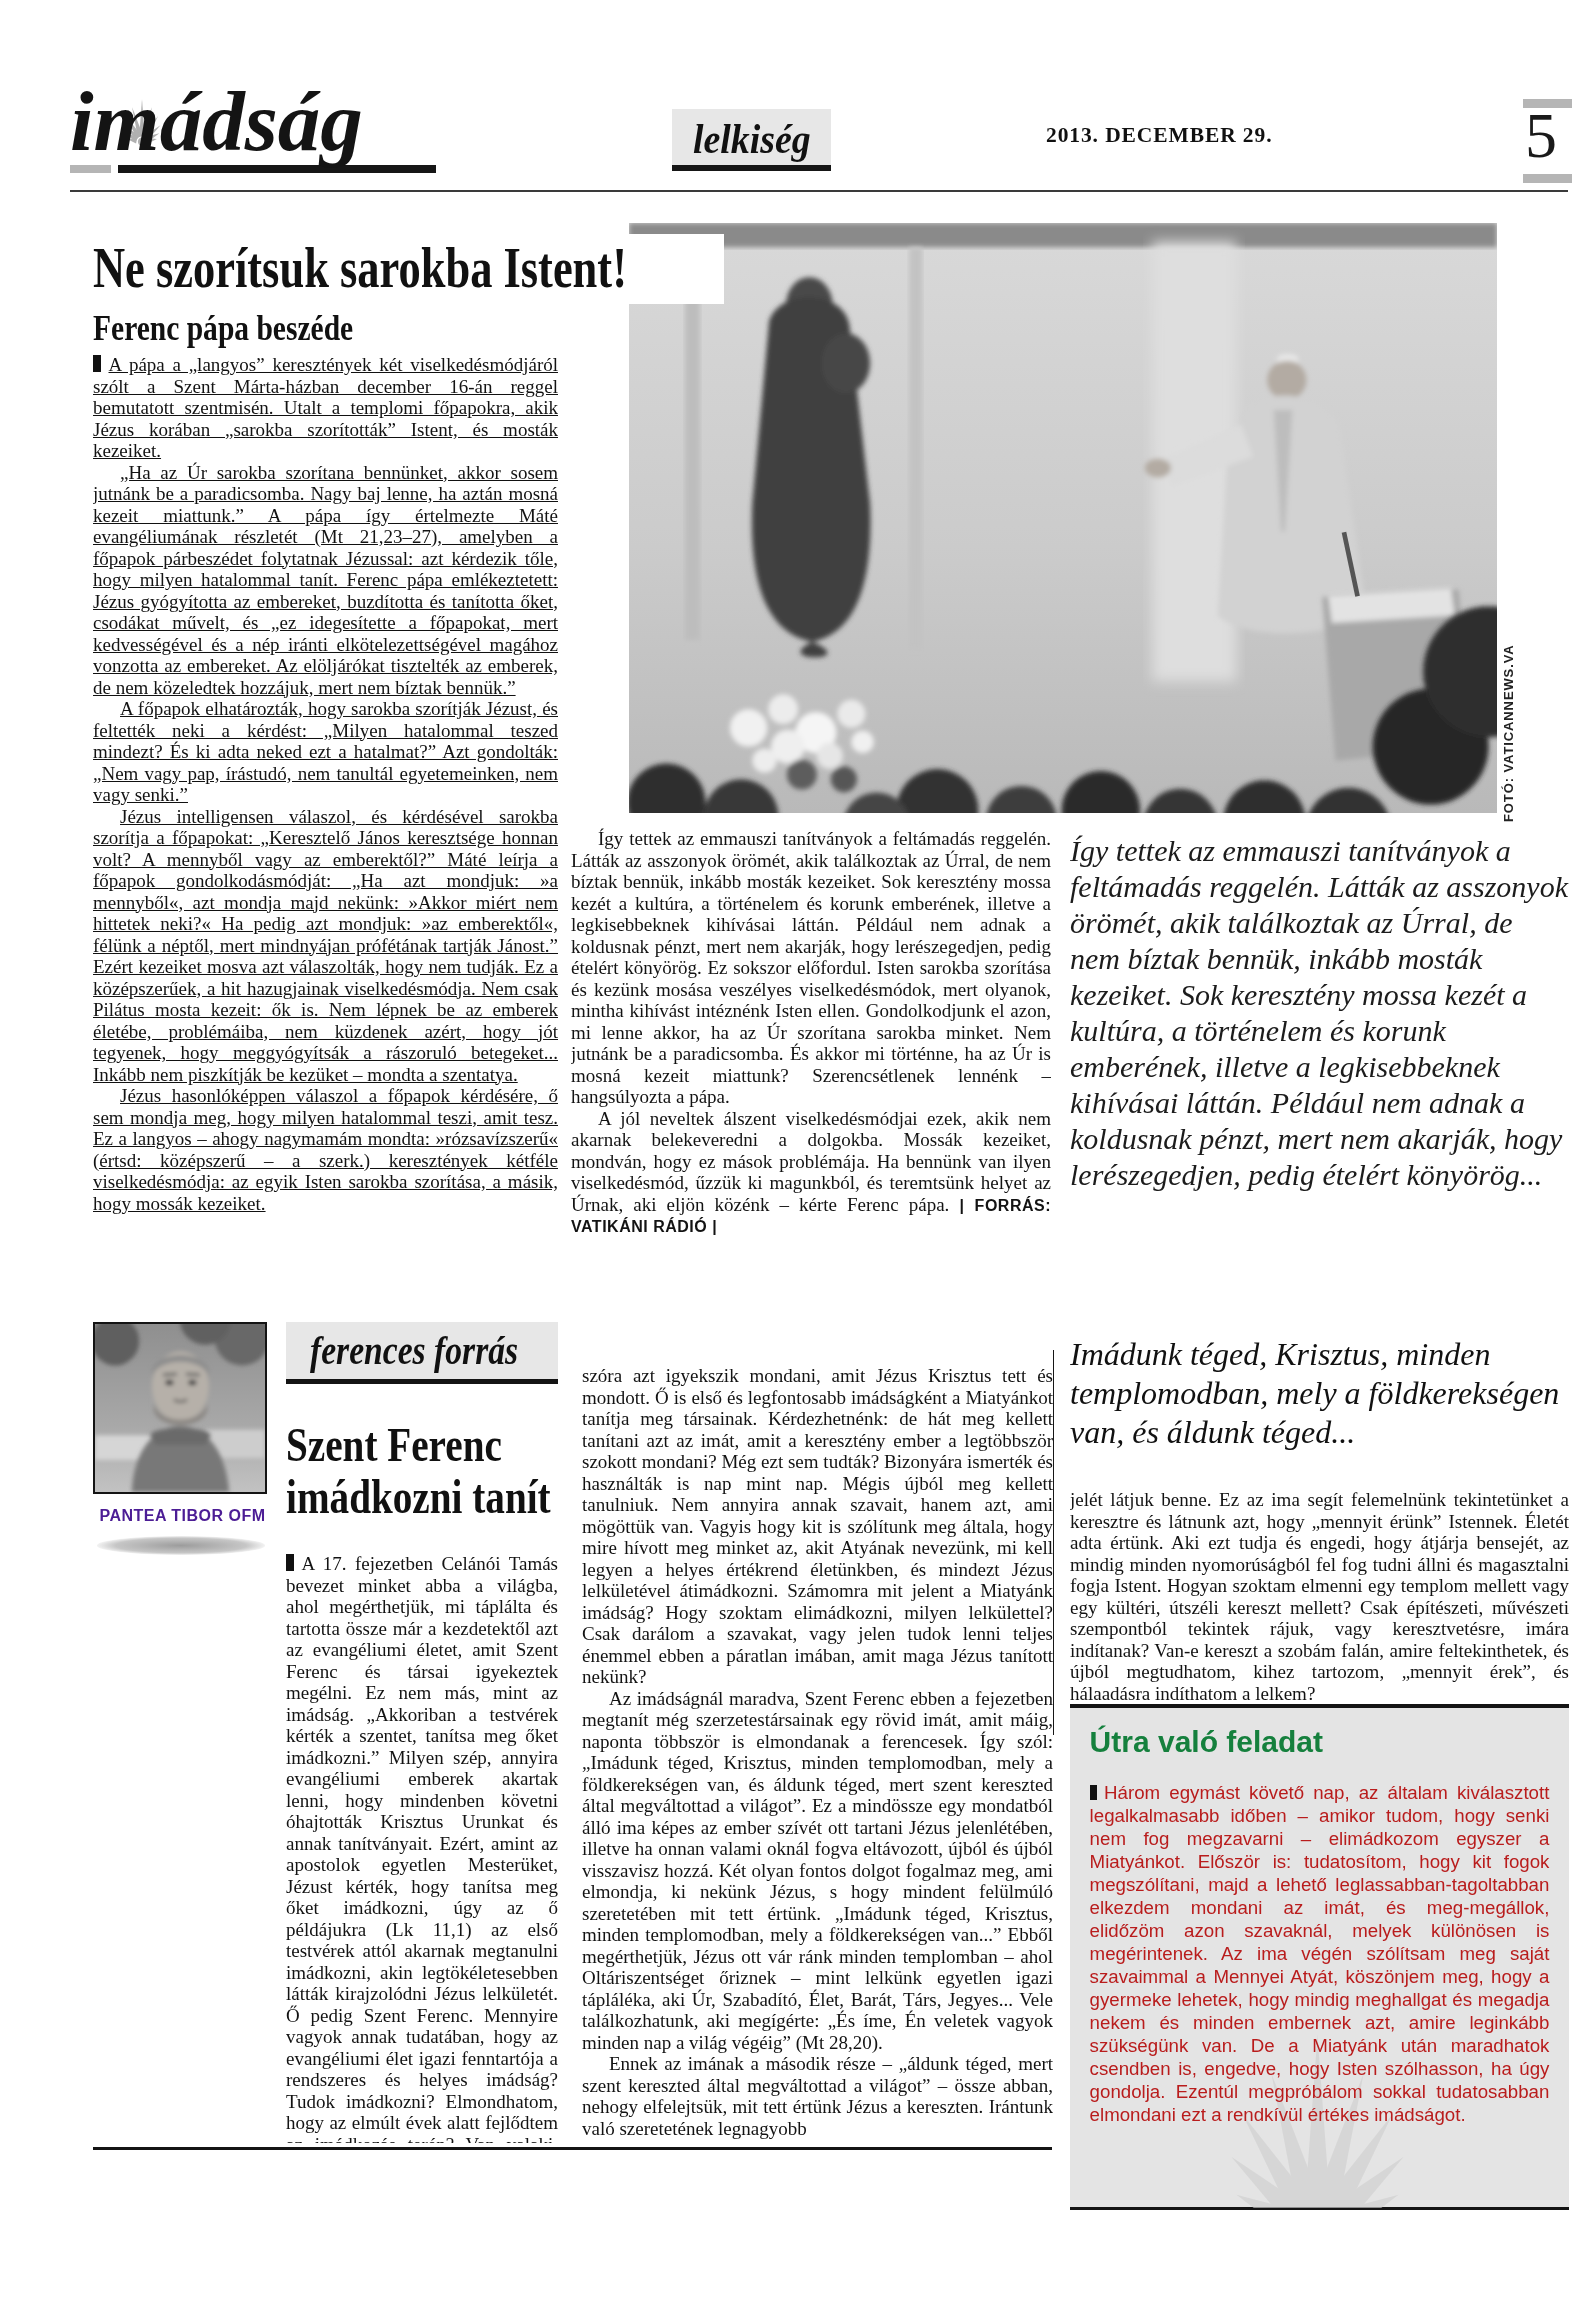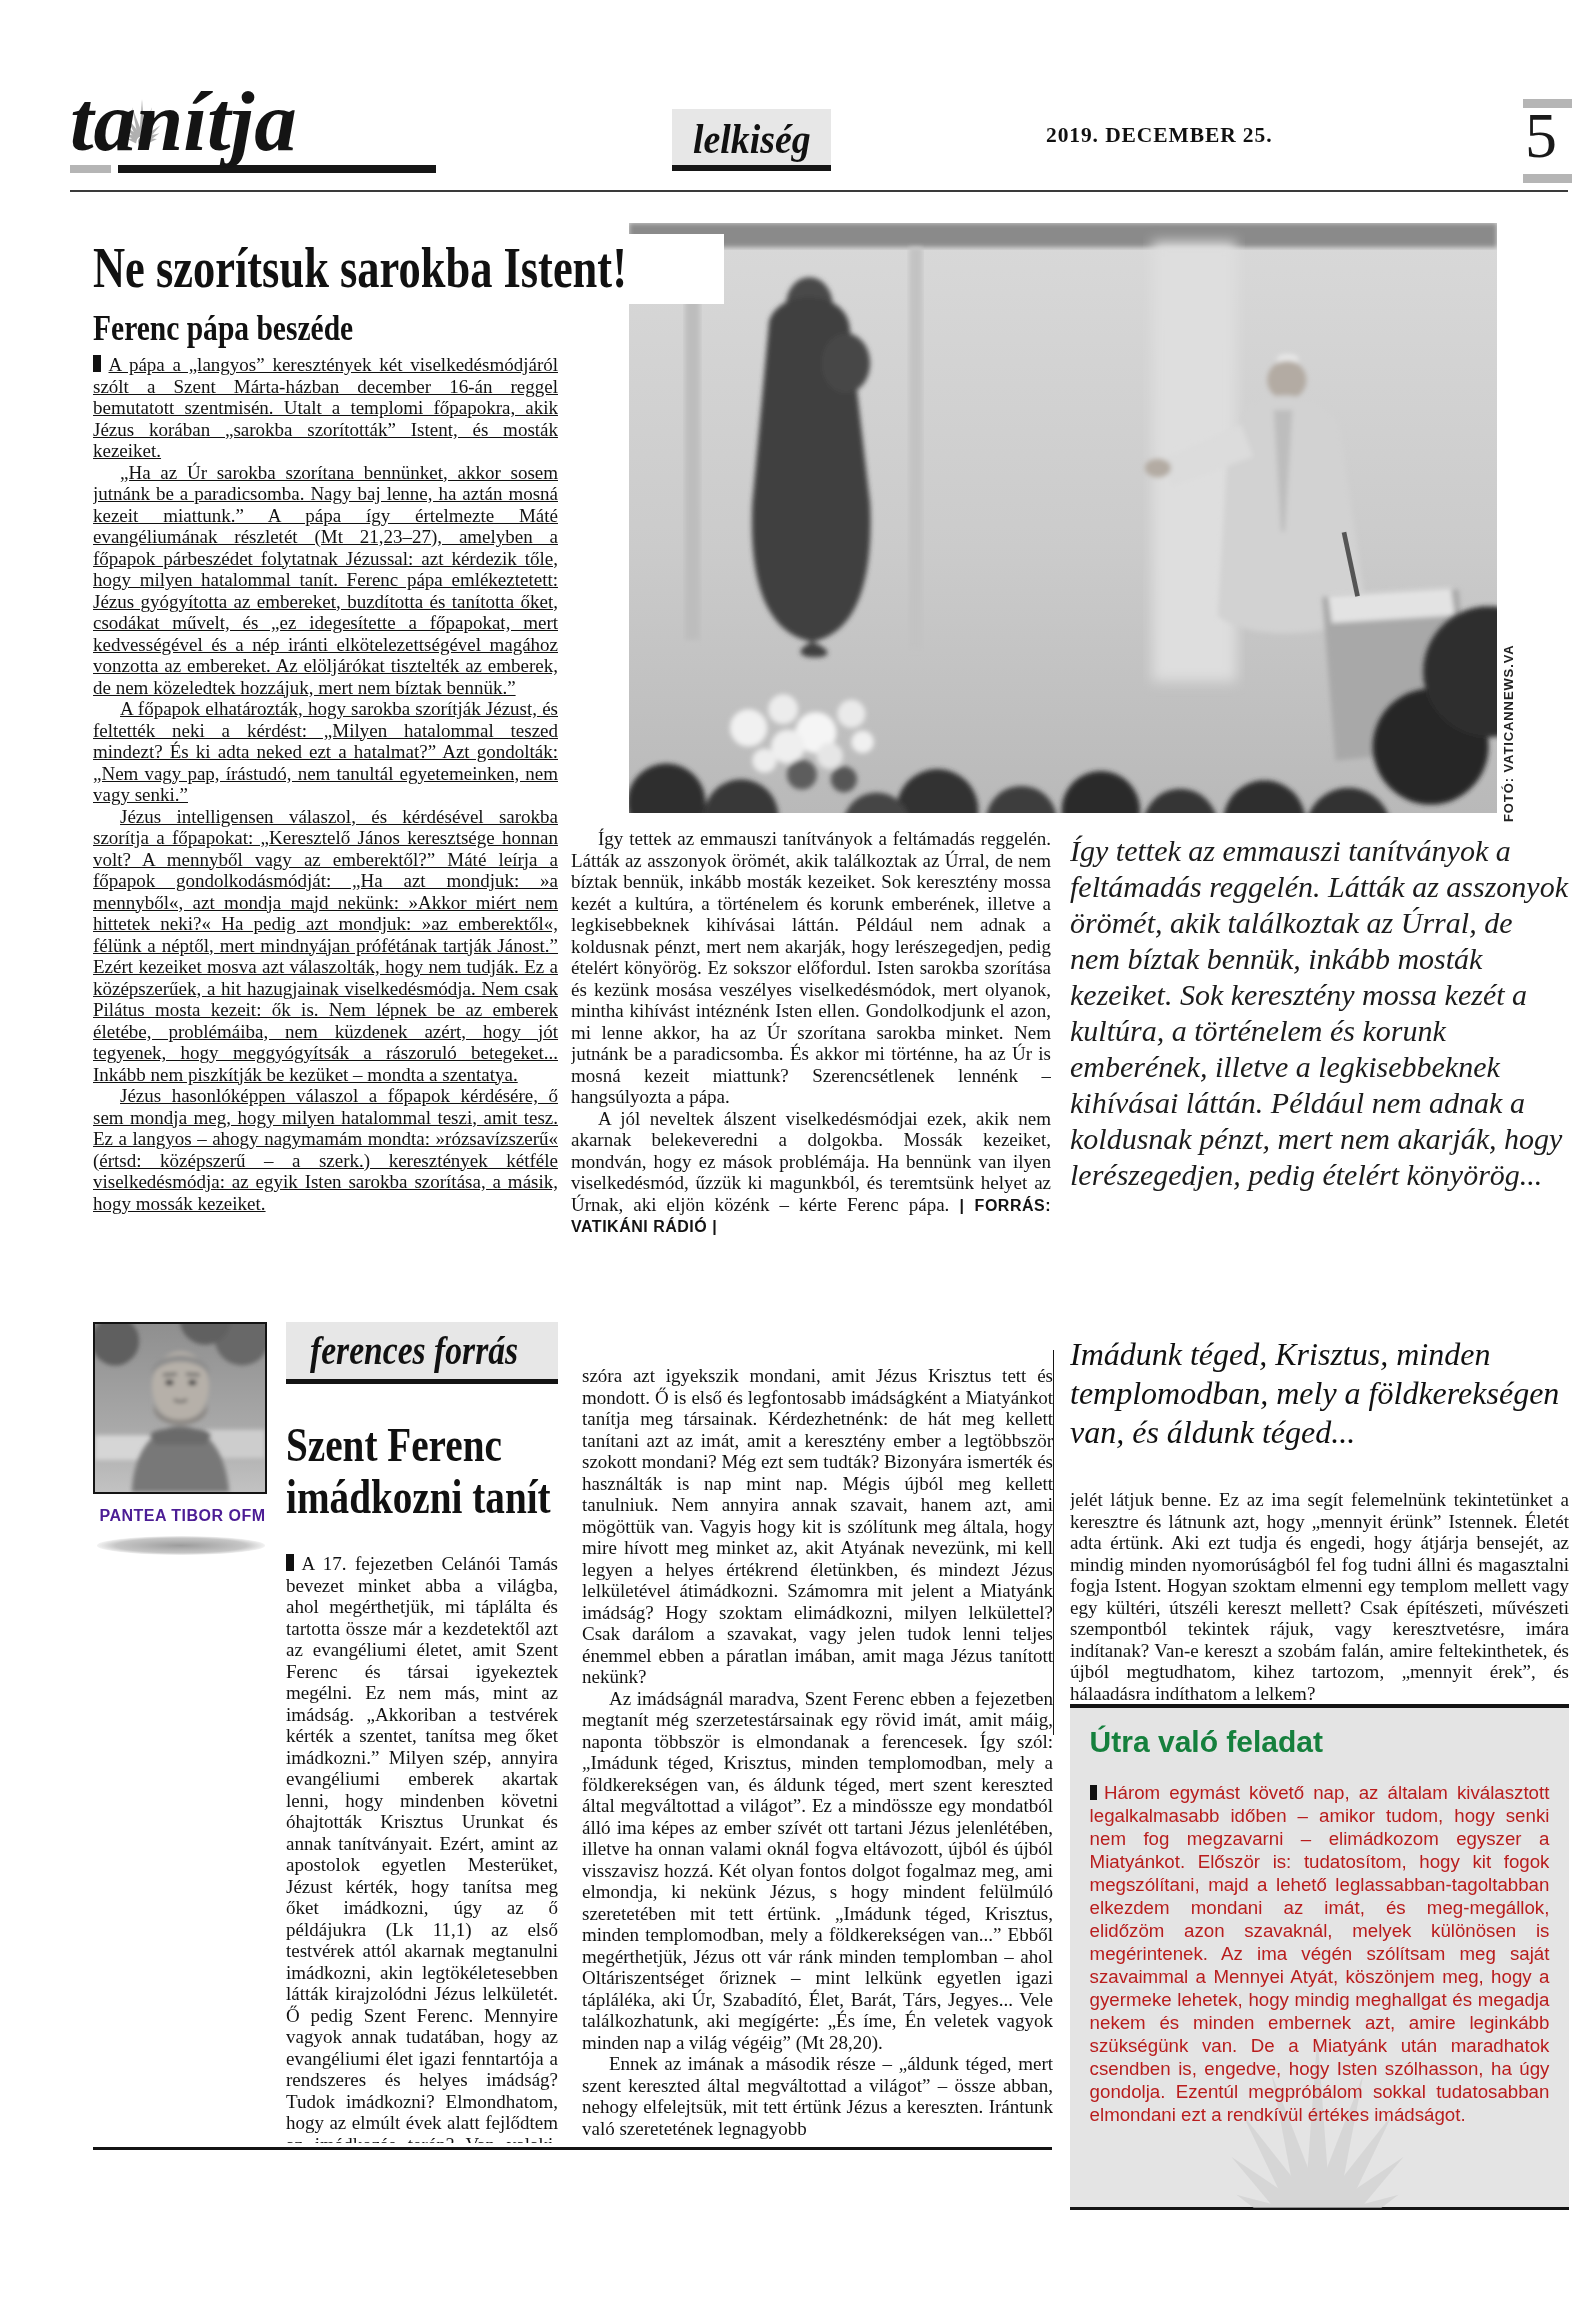--- a/index.html
+++ b/index.html
@@ -89,29 +89,29 @@
         <polygon points="0,-44 4,-8 -4,-8" transform="rotate(-32)"></polygon>
         <polygon points="0,-36 4,-8 -4,-8" transform="rotate(48)"></polygon>
         <polygon points="0,-36 4,-8 -4,-8" transform="rotate(-48)"></polygon>
         <polygon points="0,-28 4,-8 -4,-8" transform="rotate(64)"></polygon>
         <polygon points="0,-28 4,-8 -4,-8" transform="rotate(-64)"></polygon>
         <polygon points="0,-22 4,-8 -4,-8" transform="rotate(80)"></polygon>
         <polygon points="0,-22 4,-8 -4,-8" transform="rotate(-80)"></polygon>
         <circle cx="0" cy="0" r="6"></circle>
       </g>
     </svg>
-    <div class="logo-text" data-interactable="false">tanítja</div>
+    <div class="logo-text" data-interactable="false">imádság</div>
     <div class="logo-bar-gray" data-interactable="false"></div>
     <div class="logo-bar-black" data-interactable="false"></div>
 
     <div class="section-box" data-interactable="false">
       <span data-interactable="false">lelkiség</span>
     </div>
 
-    <div class="issue-date" data-interactable="false">2019. DECEMBER 25.</div>
+    <div class="issue-date" data-interactable="false">2013. DECEMBER 29.</div>
 
     <div class="pageno-bar" style="left:1523px;top:99px;" data-interactable="false"></div>
     <div class="pageno" data-interactable="false">5</div>
     <div class="pageno-bar" style="left:1523px;top:174px;" data-interactable="false"></div>
     <div class="header-rule" data-interactable="false"></div>
   </div>
 
   <div class="a1-headline" data-interactable="false">
     <span class="squeeze" data-interactable="false">Ne szorítsuk sarokba Istent!</span>
   </div>

